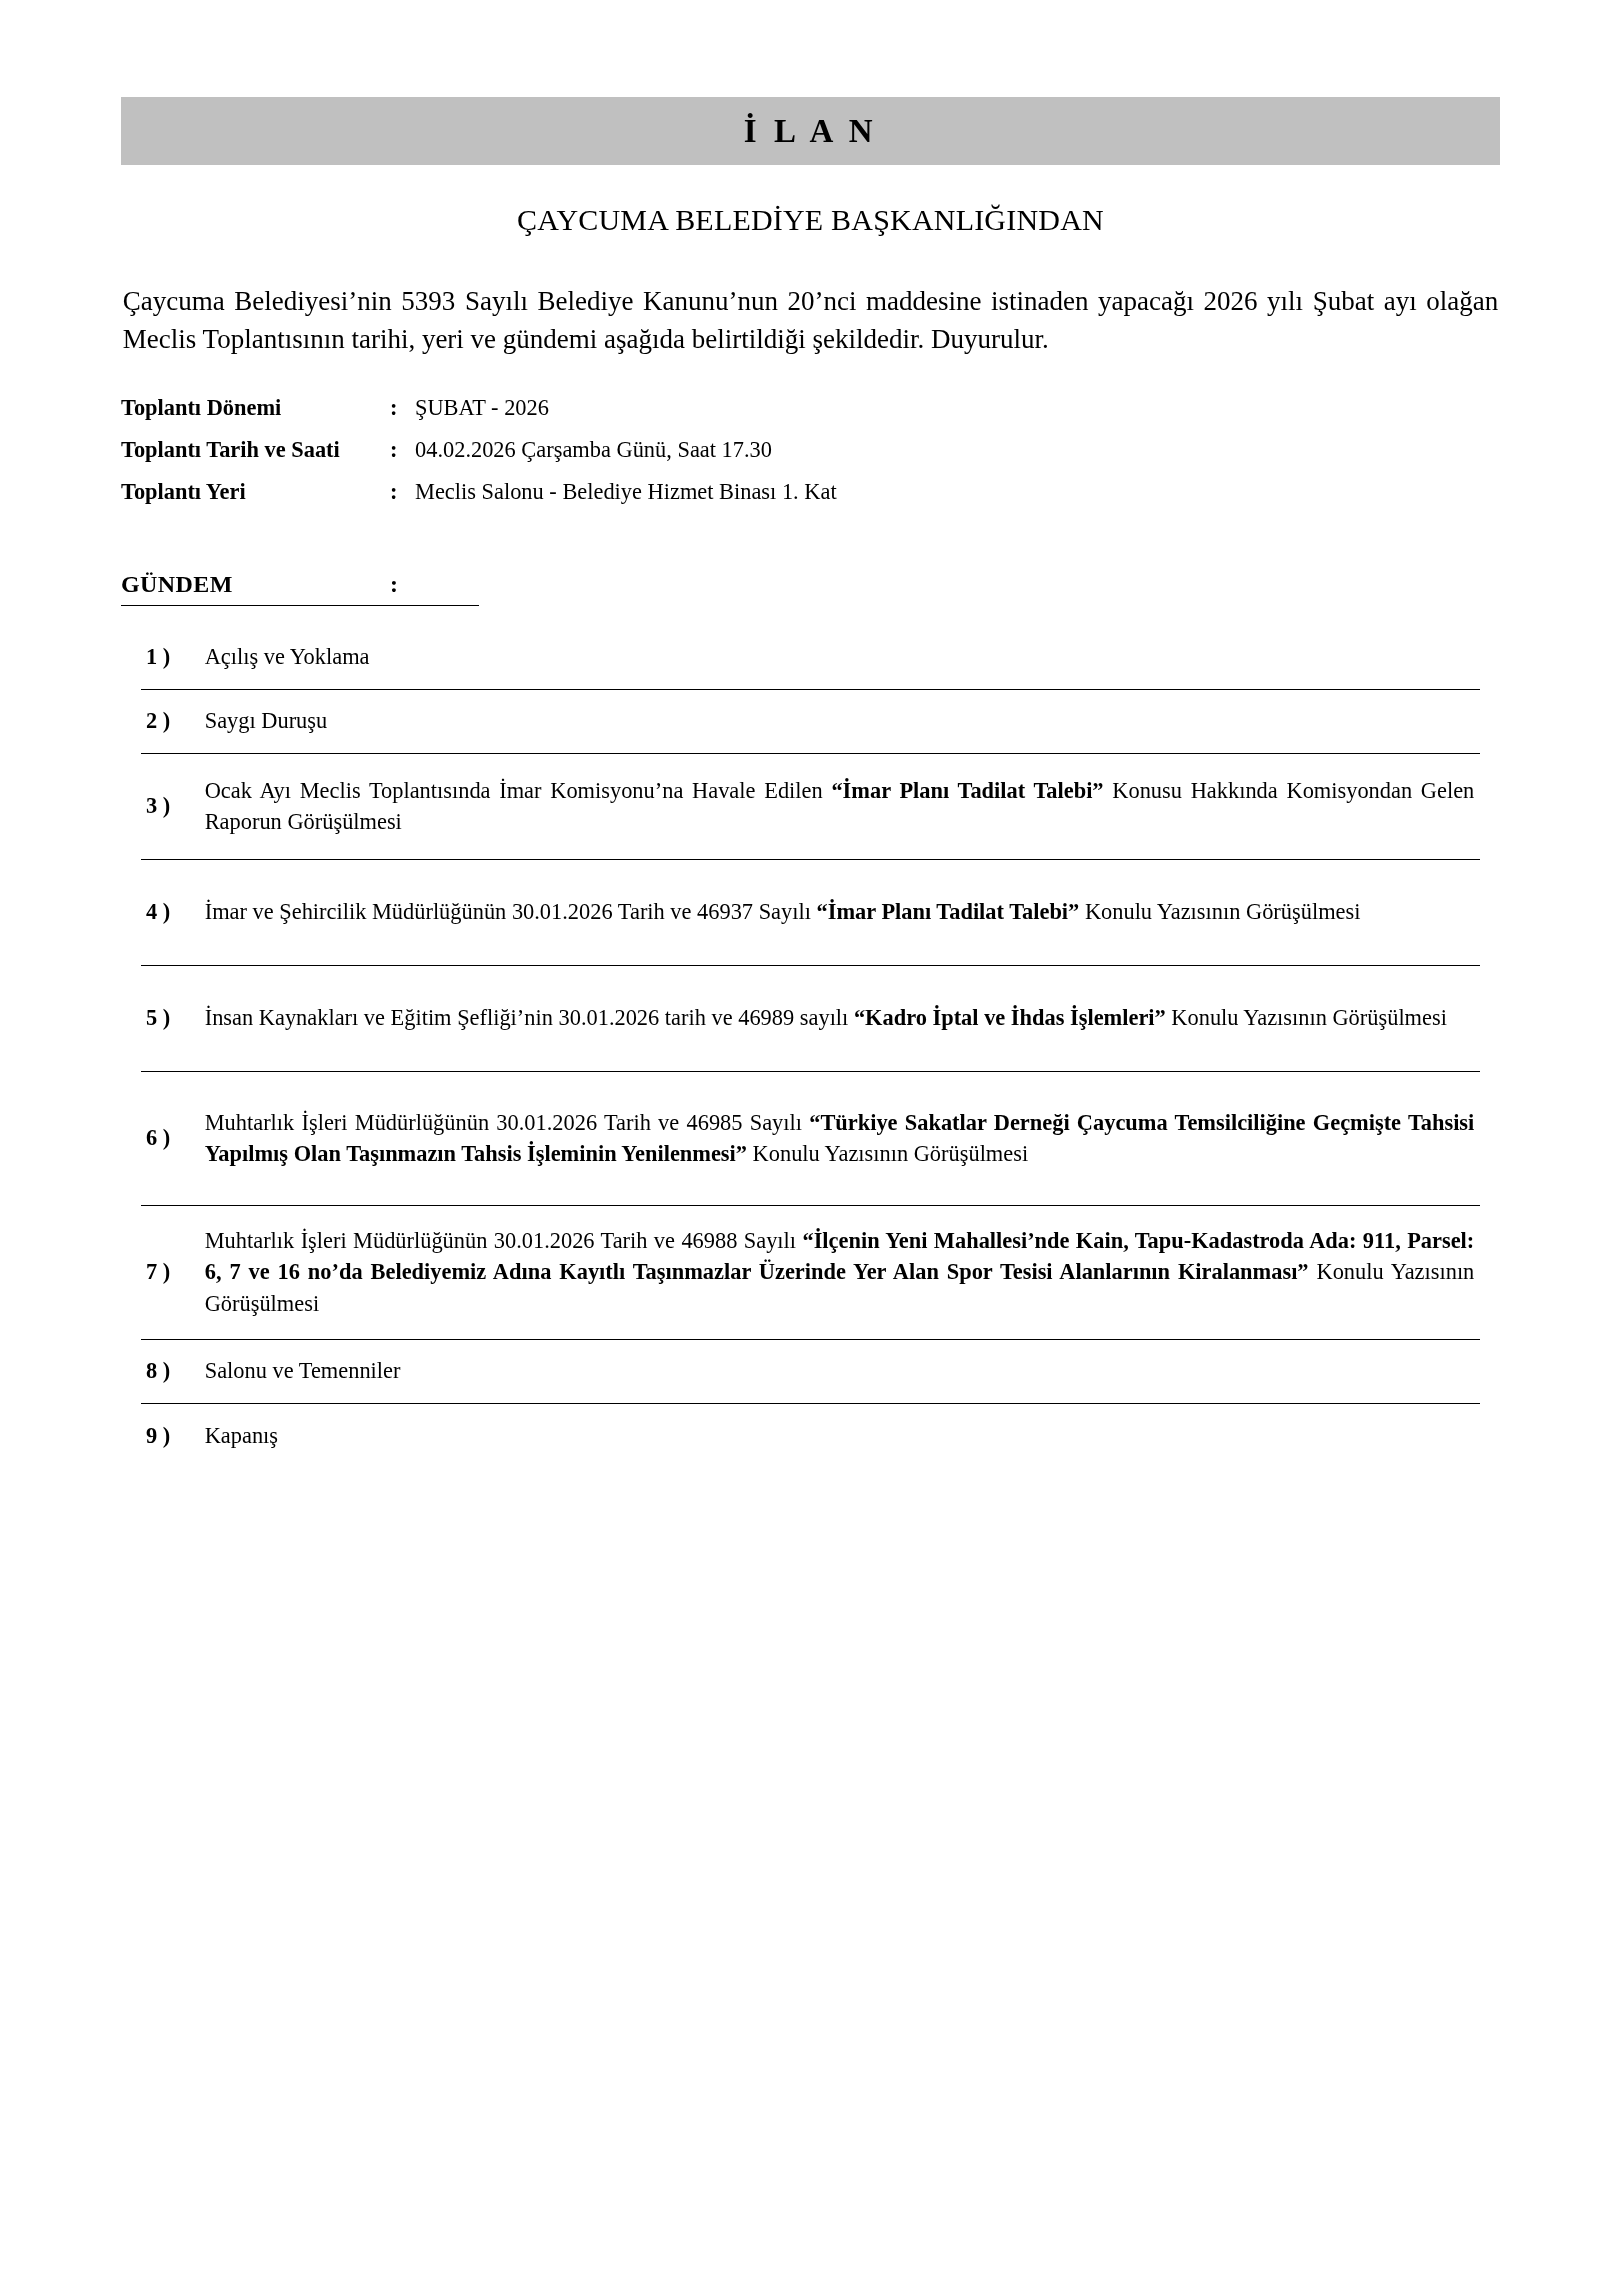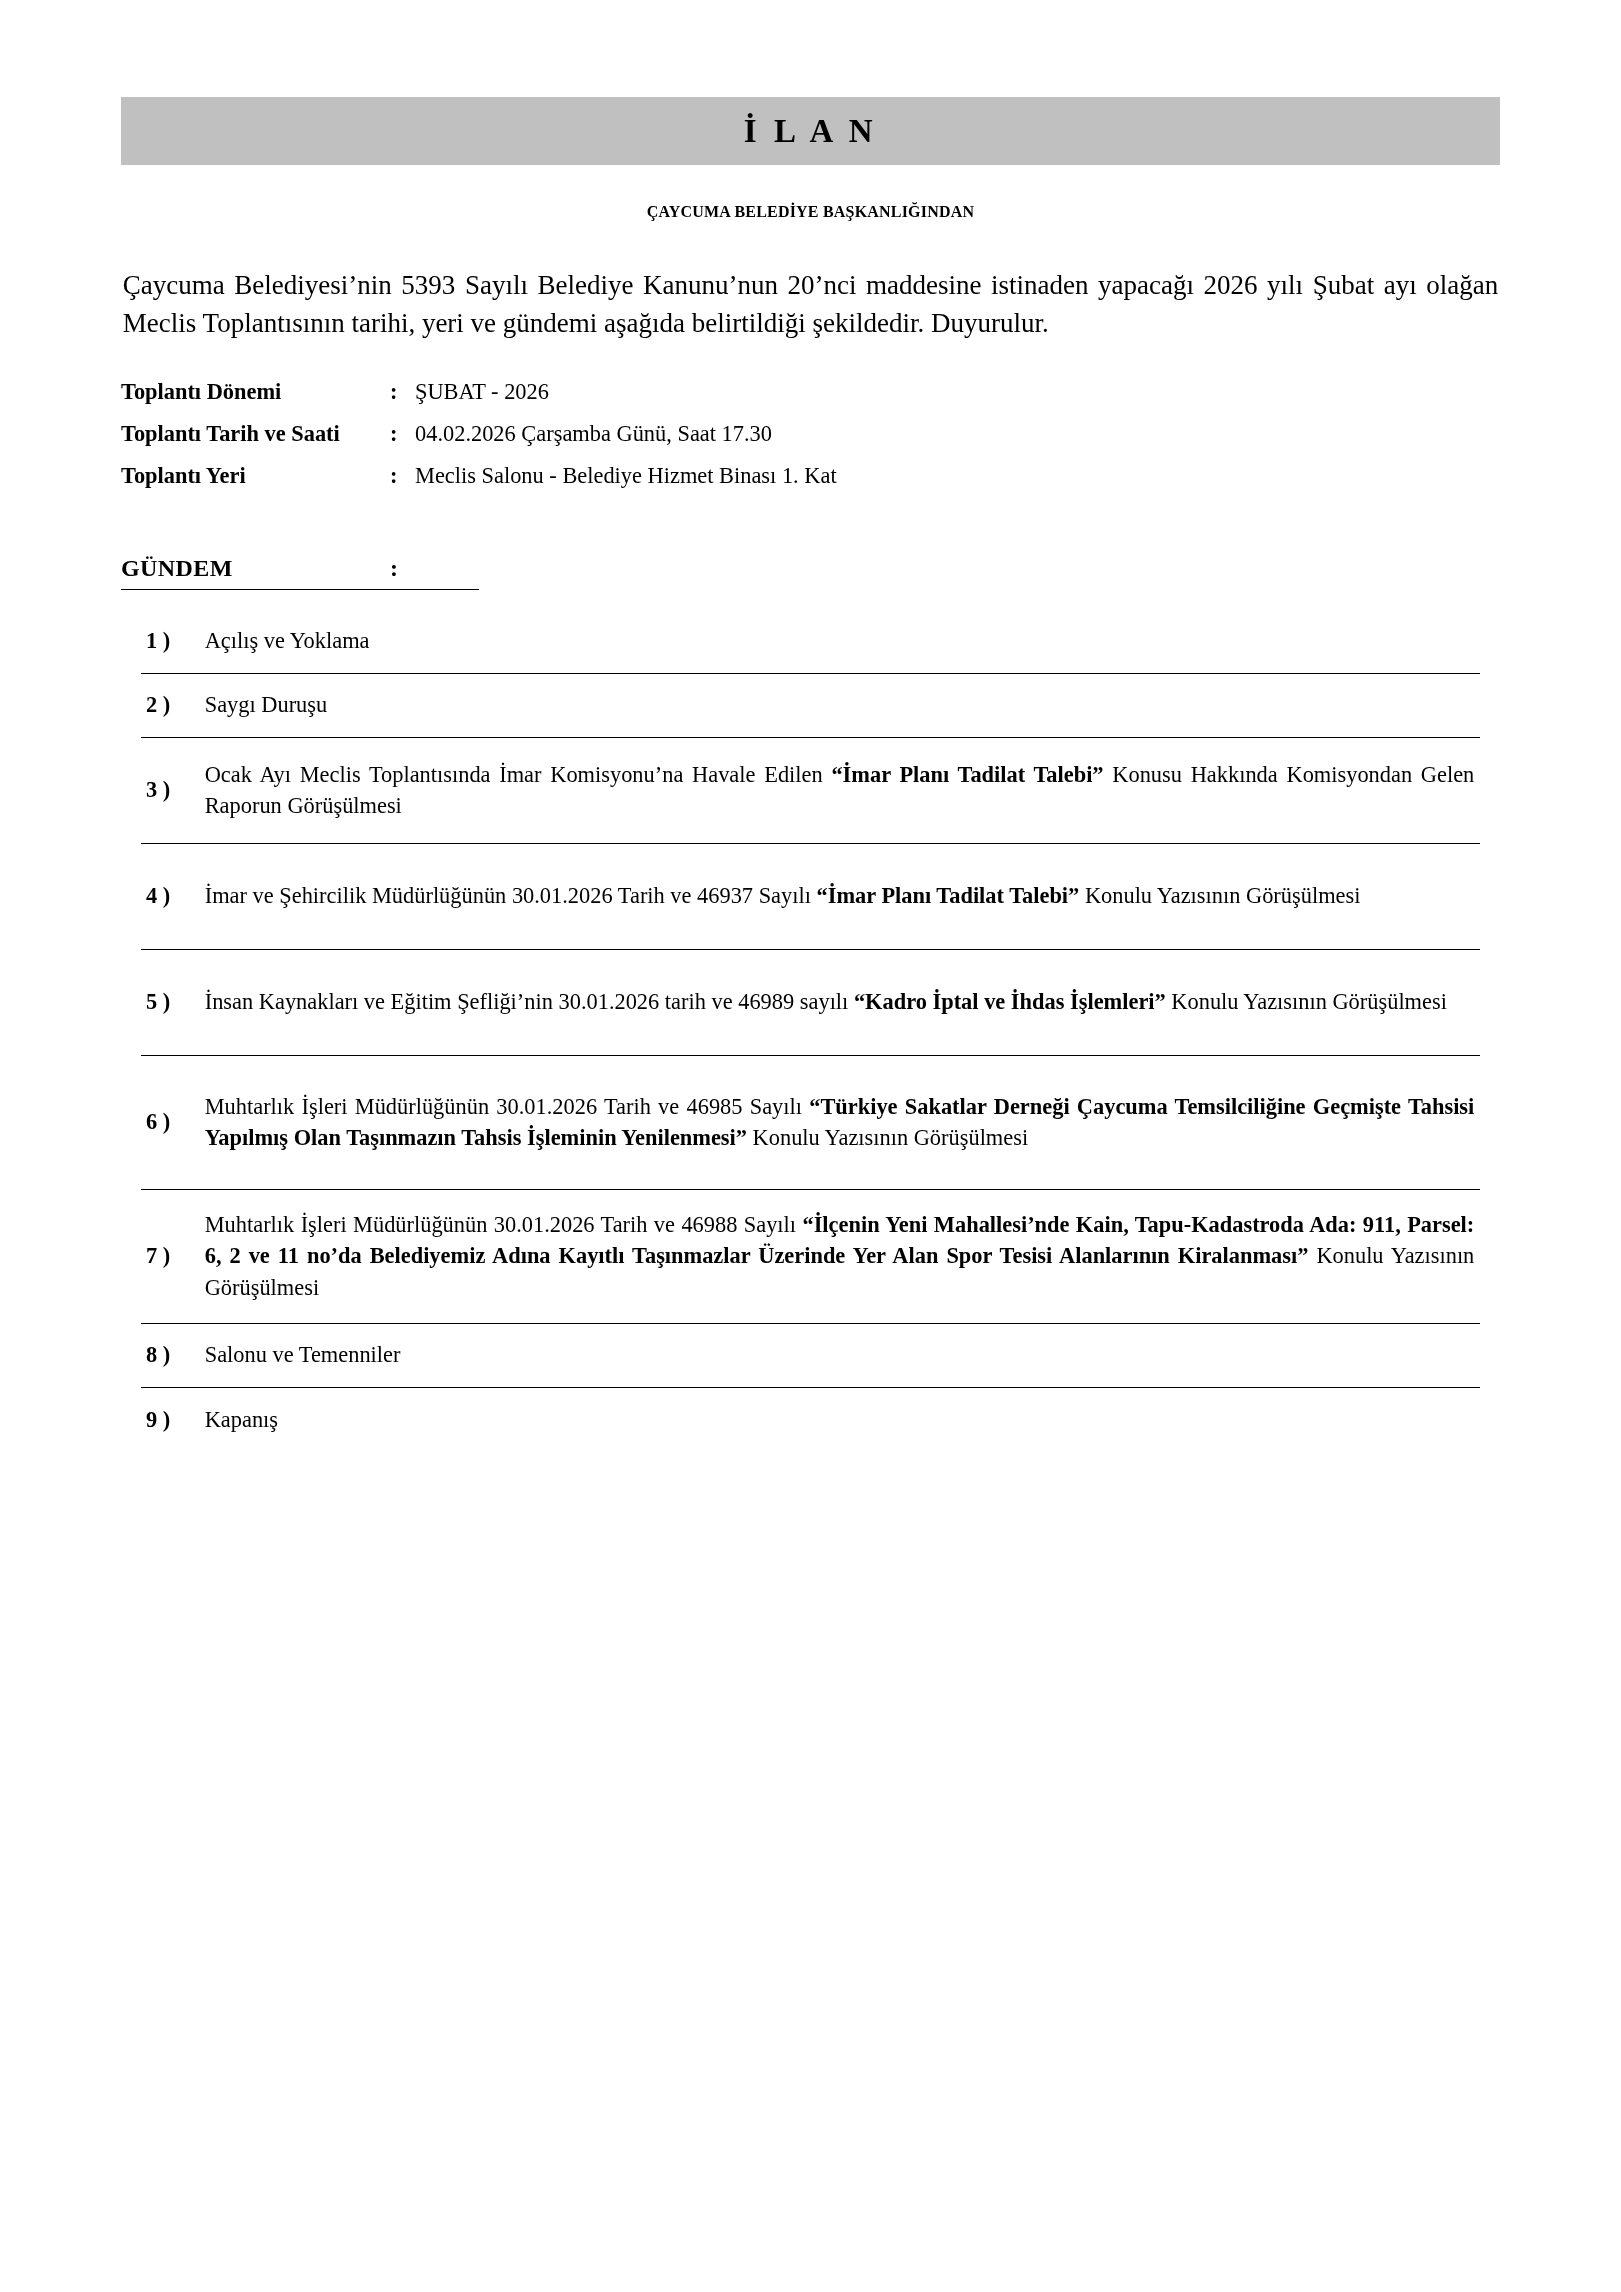--- a/index.html
+++ b/index.html
@@ -35,22 +35,22 @@
     justify-content: center;
   }
   .banner-title {
     font-size: 33px;
     font-weight: bold;
     letter-spacing: 4.5px;
     color: #000;
   }
   .subtitle {
     text-align: center;
-    font-size: 16px;
-    font-weight: bold;
+    font-size: 30px;
+    font-weight: normal;
     margin-top: 38px;
     letter-spacing: 0.2px;
   }
 
   
   .intro {
     margin-top: 45px;
     font-size: 27px;
     line-height: 1.42;
     text-align: justify;
@@ -203,21 +203,21 @@
         <div class="agenda-text">İnsan Kaynakları ve Eğitim Şefliği’nin 30.01.2026 tarih ve 46989 sayılı <b>“Kadro İptal ve İhdas İşlemleri”</b> Konulu Yazısının Görüşülmesi</div>
       </div>
 
       <div class="agenda-item taller">
         <div class="agenda-num">6 )</div>
         <div class="agenda-text">Muhtarlık İşleri Müdürlüğünün 30.01.2026 Tarih ve 46985 Sayılı <b>“Türkiye Sakatlar Derneği Çaycuma Temsilciliğine Geçmişte Tahsisi Yapılmış Olan Taşınmazın Tahsis İşleminin Yenilenmesi”</b> Konulu Yazısının Görüşülmesi</div>
       </div>
 
       <div class="agenda-item taller">
         <div class="agenda-num">7 )</div>
-        <div class="agenda-text">Muhtarlık İşleri Müdürlüğünün 30.01.2026 Tarih ve 46988 Sayılı <b>“İlçenin Yeni Mahallesi’nde Kain, Tapu-Kadastroda Ada: 911, Parsel: 6, 2 ve 11 no’da Belediyemiz Adına Kayıtlı Taşınmazlar Üzerinde Yer Alan Spor Tesisi Alanlarının Kiralanması”</b> Konulu Yazısının Görüşülmesi</div>
+        <div class="agenda-text">Muhtarlık İşleri Müdürlüğünün 30.01.2026 Tarih ve 46988 Sayılı <b>“İlçenin Yeni Mahallesi’nde Kain, Tapu-Kadastroda Ada: 911, Parsel: 6, 7 ve 16 no’da Belediyemiz Adına Kayıtlı Taşınmazlar Üzerinde Yer Alan Spor Tesisi Alanlarının Kiralanması”</b> Konulu Yazısının Görüşülmesi</div>
       </div>
 
       <div class="agenda-item">
         <div class="agenda-num">8 )</div>
         <div class="agenda-text">Salonu ve Temenniler</div>
       </div>
 
       <div class="agenda-item">
         <div class="agenda-num">9 )</div>
         <div class="agenda-text">Kapanış</div>

